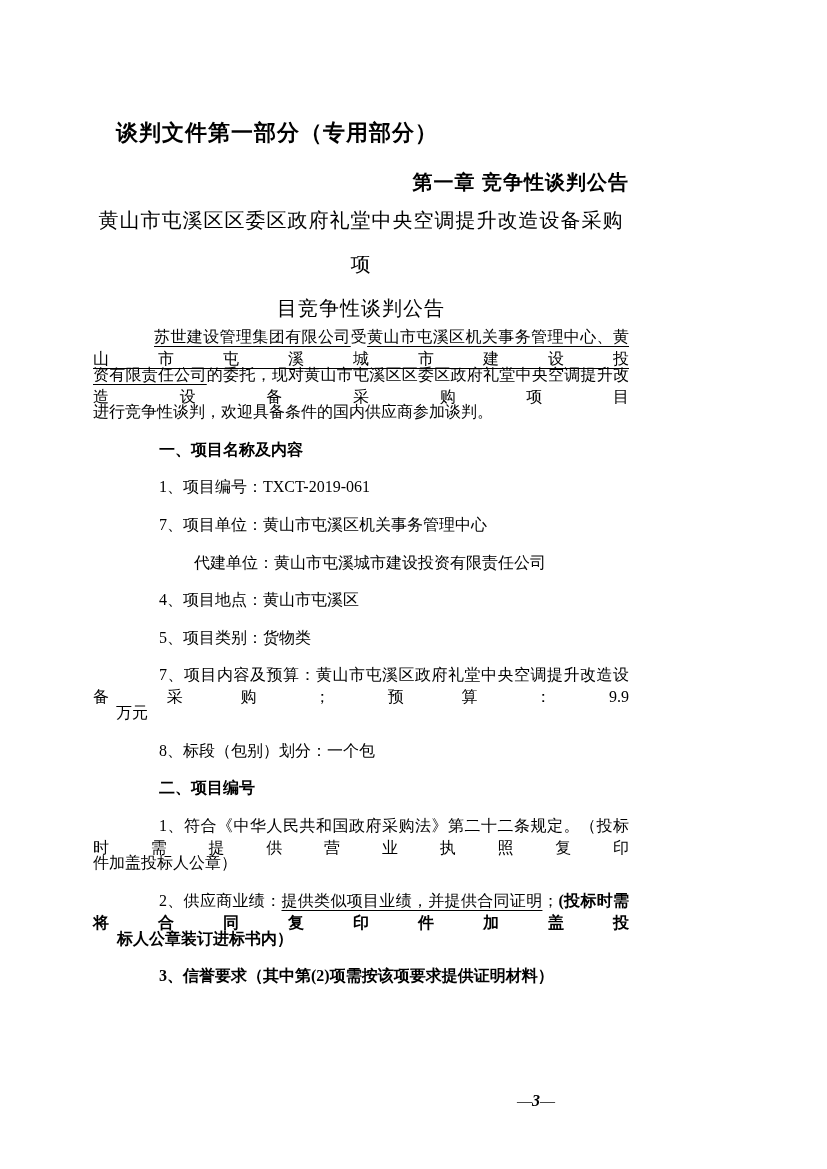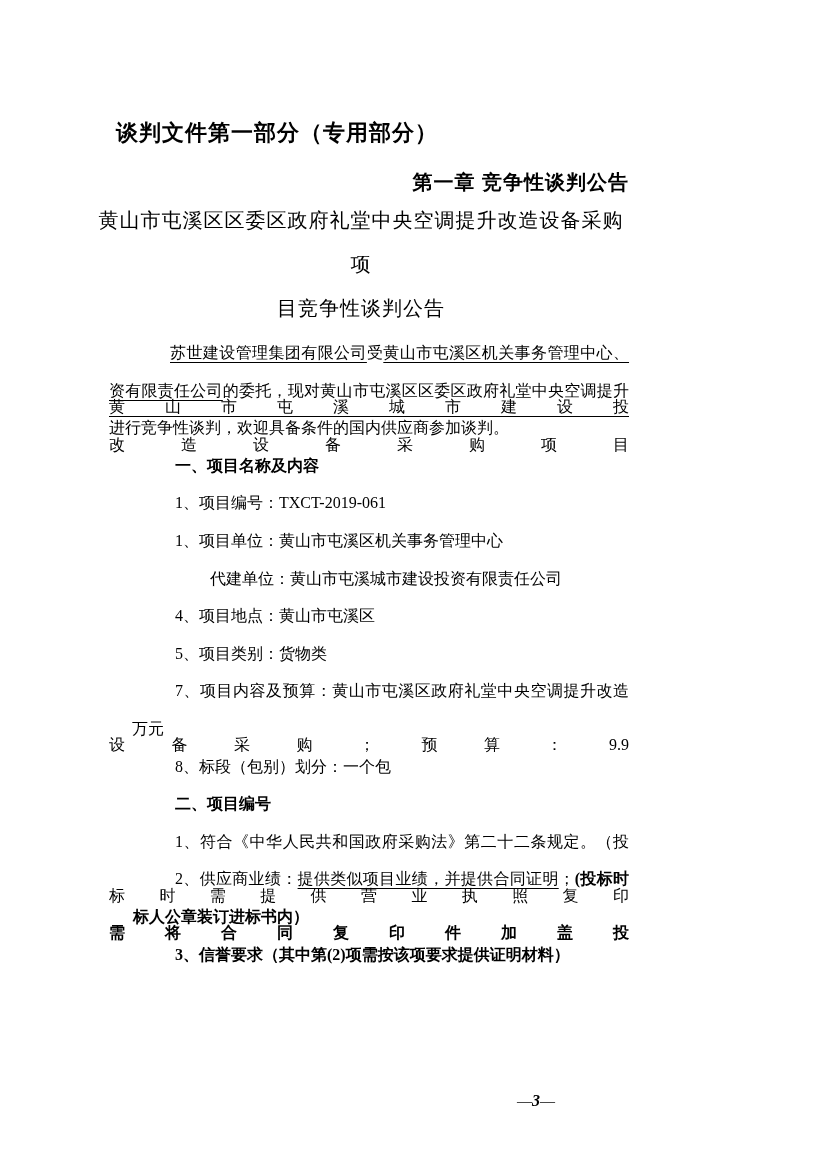--- a/index.html
+++ b/index.html
@@ -42,24 +42,23 @@
     font-size: 20px;
     line-height: 44px;
     font-weight: 500;
     font-family: "Liberation Sans", "DejaVu Sans", sans-serif;
     letter-spacing: 1px;
   }
   .body-flow {
     margin-top: -4px;
   }
   .line {
-    line-height: 54px;
+    line-height: 22px;
     height: 37.6px;
     white-space: nowrap;
-    margin-left: 16px;
   }
   .jl {
     white-space: normal;
     text-align: justify;
     text-align-last: justify;
   }
   .ind-para { text-indent: 61px; }
   .ind-item { text-indent: 66px; }
   .ind-sub  { text-indent: 101px; }
   .ind-cont7  { text-indent: 23px; }
@@ -104,39 +103,40 @@
 
     <div class="line jl"><span class="u">资有限责任公司</span><span>的委托，现对黄山市屯溪区区委区政府礼堂中央空调提升改造设备采购项目</span></div>
 
     <div class="line">进行竞争性谈判，欢迎具备条件的国内供应商参加谈判。</div>
 
     <div class="line ind-item b">一、项目名称及内容</div>
 
     <div class="line ind-item">1、项目编号：TXCT-2019-061</div>
 
 
-    <div class="line ind-item">1、项目单位：黄山市屯溪区机关事务管理中心</div>
+    <div class="line ind-item">7、项目单位：黄山市屯溪区机关事务管理中心</div>
 
     <div class="line ind-sub">代建单位：黄山市屯溪城市建设投资有限责任公司</div>
 
     <div class="line ind-item">4、项目地点：黄山市屯溪区</div>
 
     <div class="line ind-item">5、项目类别：货物类</div>
 
 
     <div class="line jl ind-item">7、项目内容及预算：黄山市屯溪区政府礼堂中央空调提升改造设备采购；预算：9.9</div>
 
     <div class="line ind-cont7">万元</div>
 
     <div class="line ind-item">8、标段（包别）划分：一个包</div>
 
     <div class="line ind-item b">二、项目编号</div>
 
     <div class="line jl ind-item">1、符合《中华人民共和国政府采购法》第二十二条规定。（投标时需提供营业执照复印</div>
 
+    <div class="line">件加盖投标人公章）</div>
 
     <div class="line jl ind-item"><span>2、供应商业绩：</span><span class="u">提供类似项目业绩，并提供合同证明</span><span>；</span><span class="b">(投标时需将合同复印件加盖投</span></div>
 
     <div class="line ind-cont2b b">标人公章装订进标书内）</div>
 
     <div class="line ind-item b">3、信誉要求（其中第(2)项需按该项要求提供证明材料）</div>
 
   </div>
 
   <div class="footer"><span>—</span><span class="pnum">3</span><span>—</span></div>

